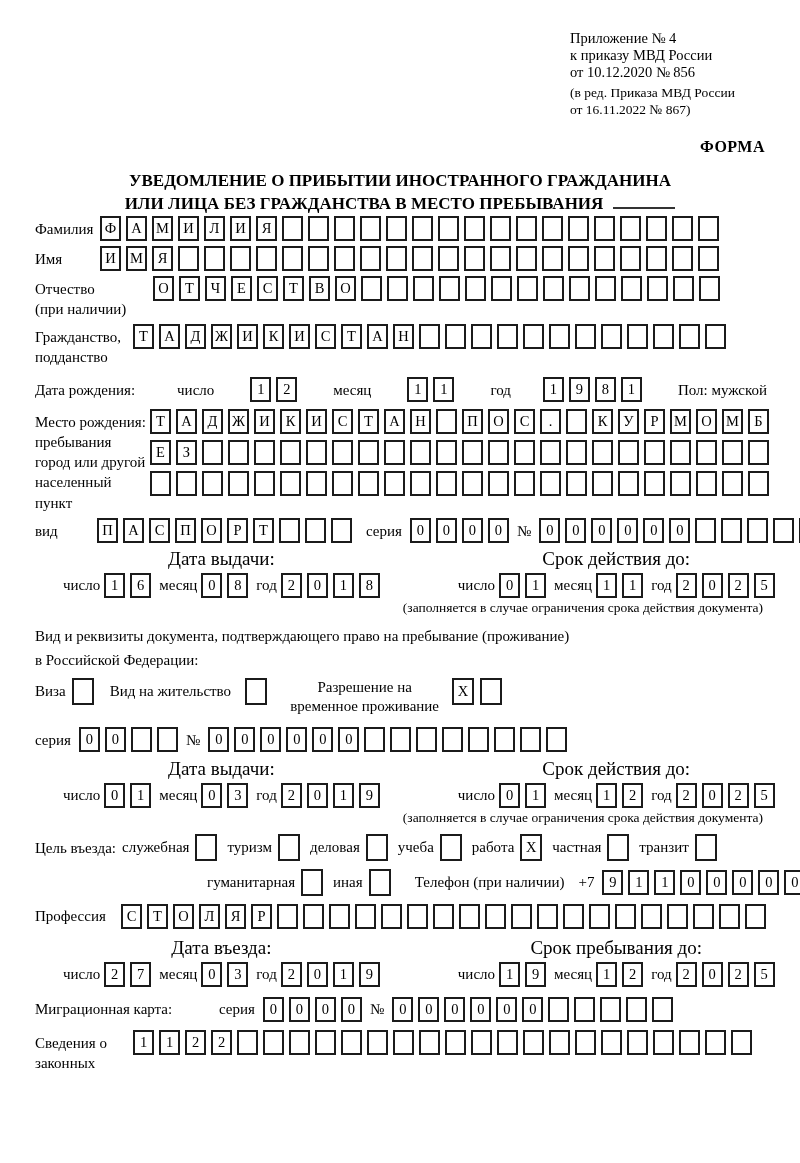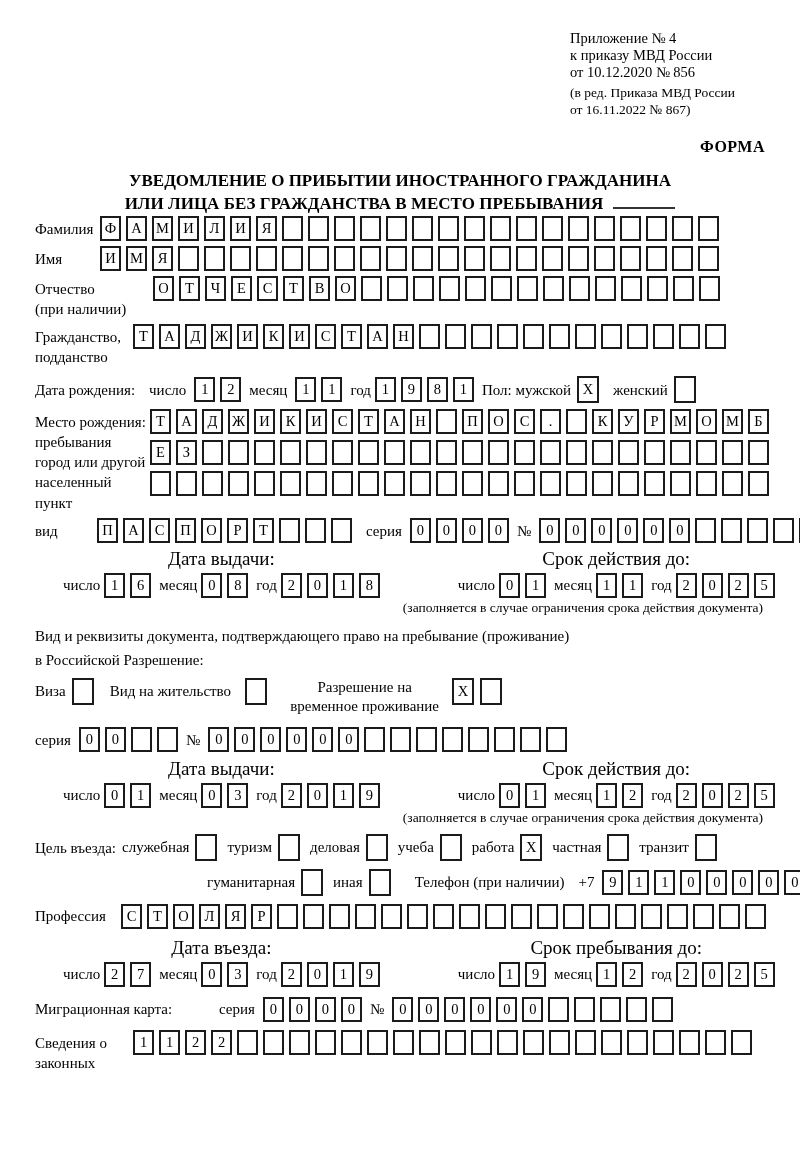--- a/index.html
+++ b/index.html
@@ -192,21 +192,21 @@
         <span class="cell"></span>
         <span class="cell"></span>
         <span class="cell"></span>
         <span class="cell"></span>
         <span class="cell"></span>
         <span class="cell"></span>
         <span class="cell"></span>
       </div>
   </div>
 
-  <div class="frow vcenter" style="margin-top:8px;">
+  <div class="frow vcenter" style="margin-top:8px;gap:28px;">
     <span class="inl">Дата рождения:</span>
     <span class="inl ml14">число</span>
     <span class="boxes ml8">
         <span class="cell">1</span>
         <span class="cell">2</span>
       </span>
     <span class="inl ml8">месяц</span>
     <span class="boxes ml8">
         <span class="cell">1</span>
         <span class="cell">1</span>
@@ -394,21 +394,21 @@
             <span class="cell">2</span>
             <span class="cell">5</span>
           </span>
       </div>
     </div>
   </div>
   <div class="note-right">(заполняется в случае ограничения срока действия документа)</div>
 
   <div class="intro">
     <div>Вид и реквизиты документа, подтверждающего право на пребывание (проживание)</div>
-    <div>в Российской Разрешение:</div>
+    <div>в Российской Федерации:</div>
   </div>
 
   <div class="opts-row">
     <span class="inl" style="padding-top:5px;">Виза</span>
     <span class="cbx"></span>
     <span class="inl" style="margin-left:16px;padding-top:5px;">Вид на жительство</span>
     <span class="cbx" style="margin-left:14px;"></span>
     <span class="opt-label-multi w160">Разрешение на временное проживание</span>
     <span class="cbx">X</span>
     <span class="cbx"></span>

